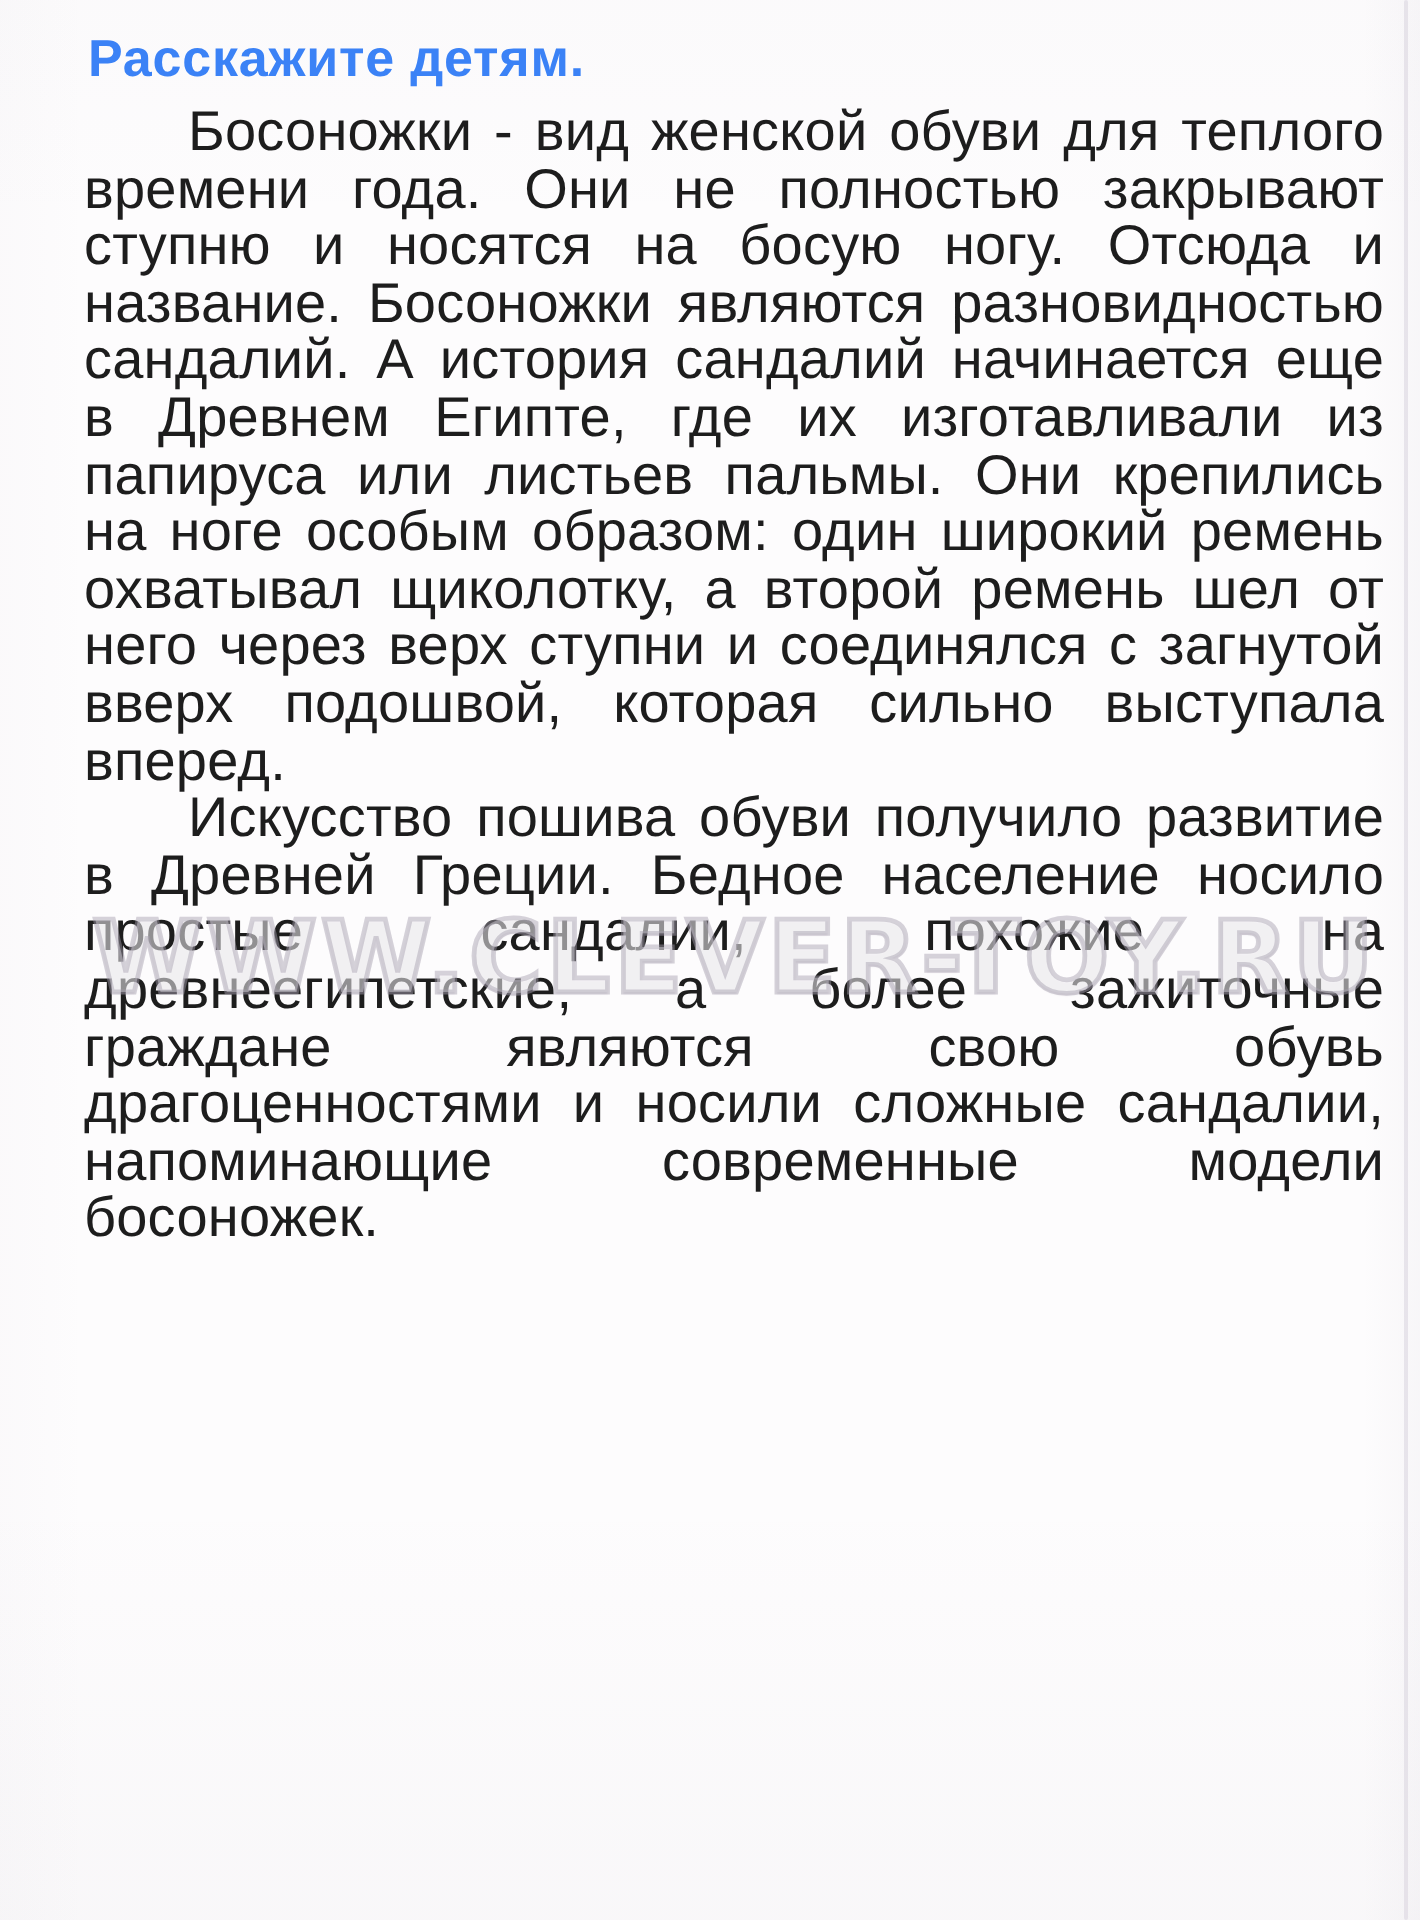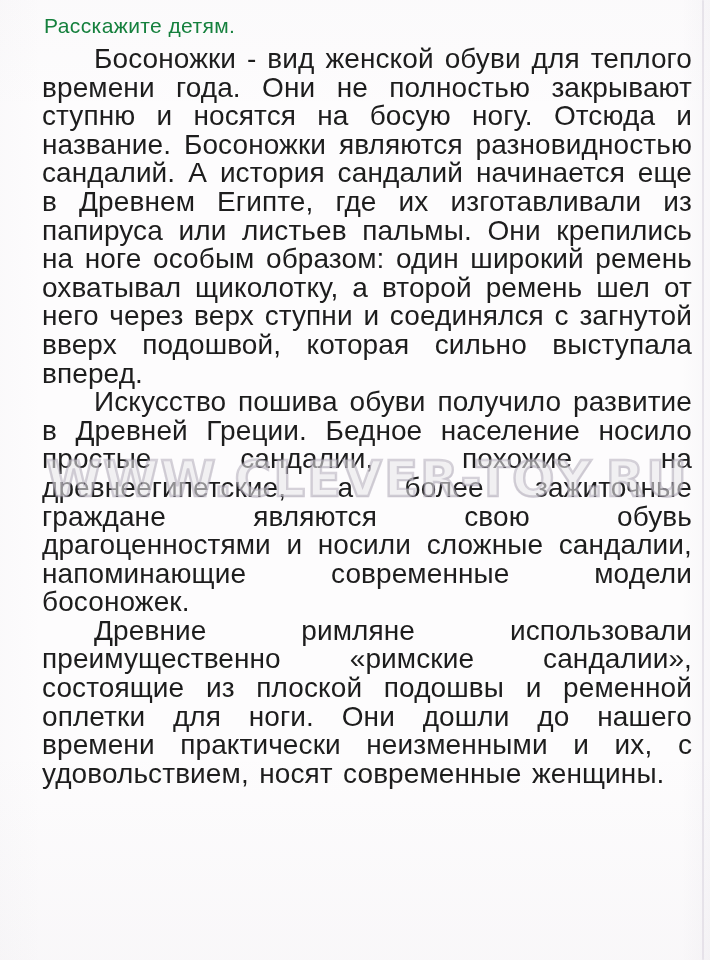--- a/index.html
+++ b/index.html
@@ -46,24 +46,24 @@
   }
   .content{
     position:absolute;
     left:42px;
     top:14px;
     width:650px;
     z-index:1;
   }
   .doc-title{
     margin:0 0 7px 2px;
-    font-size:21px;
-    font-weight:normal;
+    font-size:26px;
+    font-weight:bold;
     letter-spacing:0.4px;
-    color:#15803d;
+    color:#3b82f6;
   }
   .body-par{
     margin:0;
     font-size:28px;
     line-height:28.6px;
     text-align:justify;
     text-indent:52px;
     word-spacing:2.5px;
     letter-spacing:0.1px;
   }
@@ -94,18 +94,17 @@
   <div class="scan-tint"></div>
   <div class="scan-edge-right"></div>
 
   <div class="content">
     <h1 class="doc-title">Расскажите детям.</h1>
 
     <p class="body-par">Босоножки - вид женской обуви для теплого времени года. Они не полностью закрывают ступню и носятся на босую ногу. Отсюда и название. Босоножки являются разновидностью сандалий. А история сандалий начинается еще в Древнем Египте, где их изготавливали из папируса или листьев пальмы. Они крепились на ноге особым образом: один широкий ремень охватывал щиколотку, а второй ремень шел от него через верх ступни и соединялся с загнутой вверх подошвой, которая сильно выступала вперед.</p>
 
     <p class="body-par">Искусство пошива обуви получило развитие в Древней Греции. Бедное население носило простые сандалии, похожие на древнеегипетские, а более зажиточные граждане являются свою обувь драгоценностями и носили сложные сандалии, напоминающие современные модели босоножек.</p>
 
-    <p class="body-par">Древние римляне использовали преимущественно «римские сандалии», состоящие из плоской подошвы и ременной оплетки для ноги. Они дошли до нашего времени практически неизменными и их, с удовольствием, носят современные женщины.</p>
   </div>
 
   <div class="watermark">WWW.CLEVER-TOY.RU</div>
 
 </div>
 
 </body></html>

